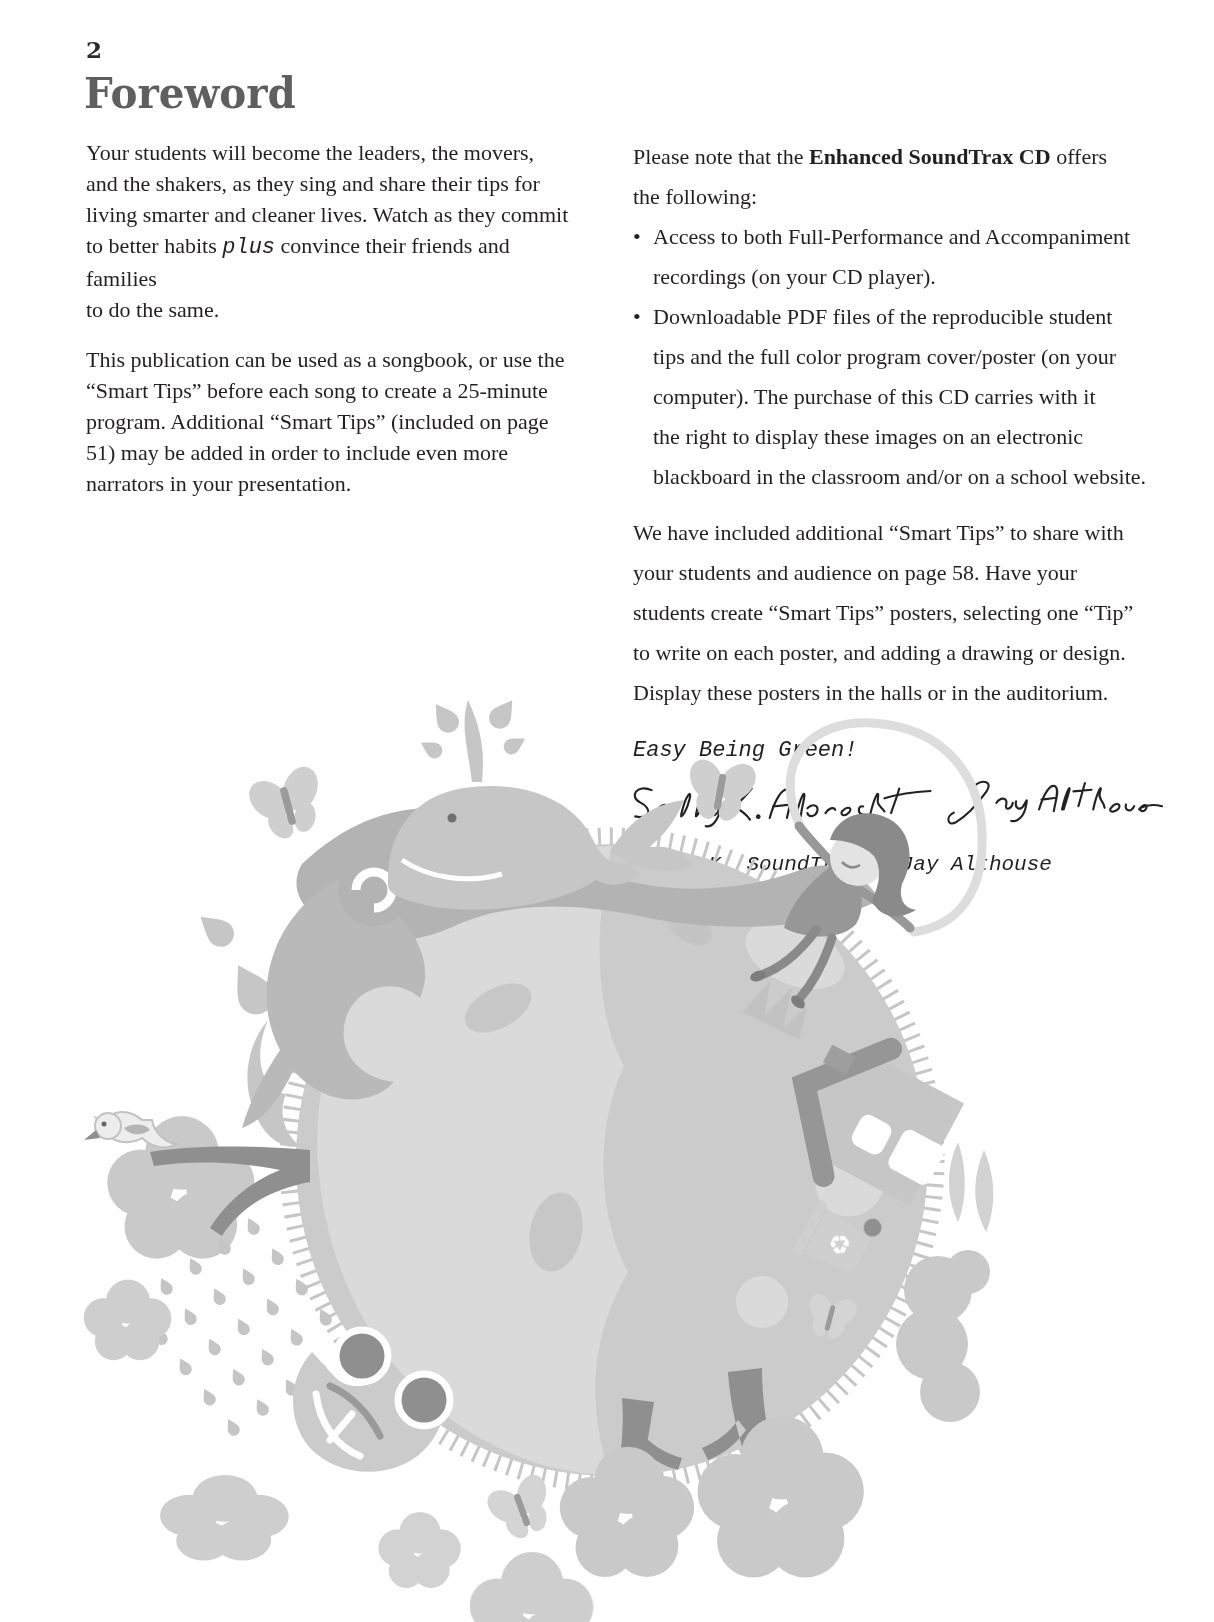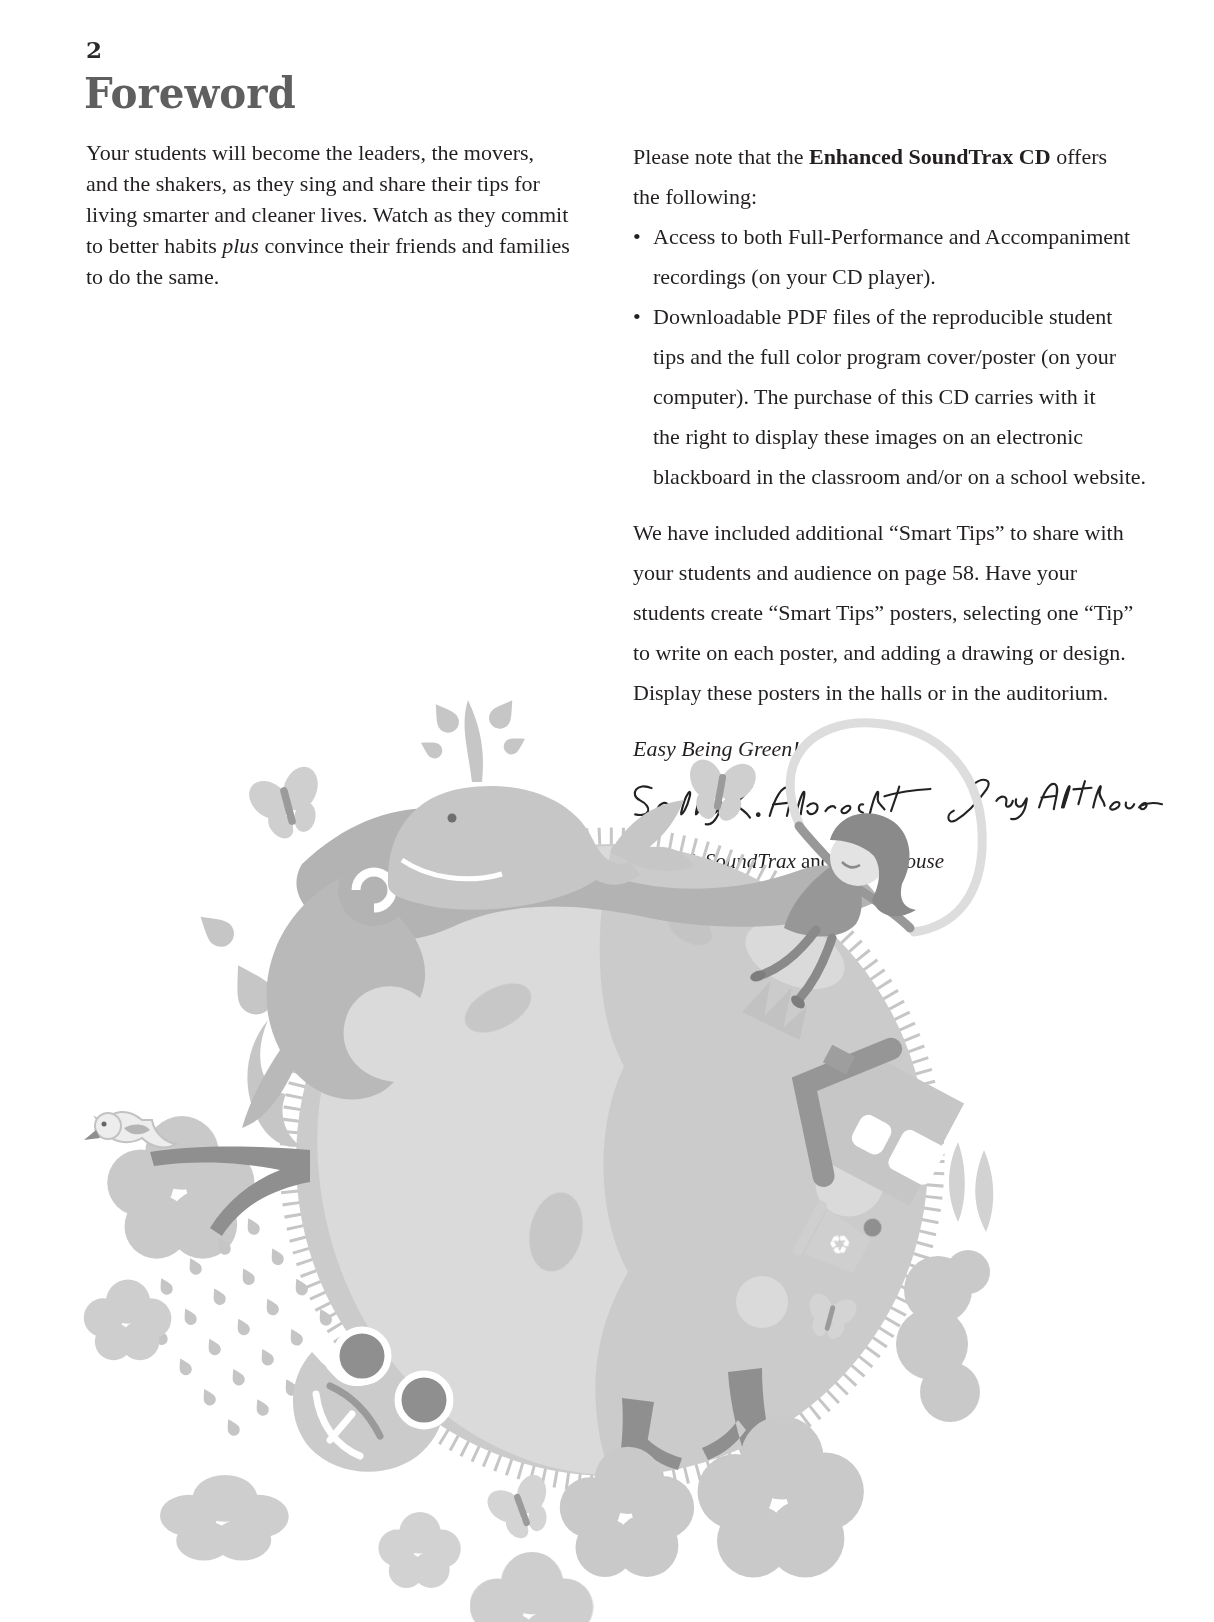--- a/index.html
+++ b/index.html
@@ -19,38 +19,43 @@
   }
   .col{position:absolute;top:137px;font-size:22px;line-height:31px;}
   .col p{margin:0 0 19px 0;white-space:pre-line;}
   .col-left{left:86px;width:486px;}
   .col-right{left:601px;width:552px;line-height:40px;margin-left:32px;}
   .col-right p{margin-bottom:16px;}
   ul.bullets{list-style:none;margin:0 0 16px 0;padding:0;}
   ul.bullets li{display:flex;margin:0;}
   ul.bullets .marker{width:20px;flex:0 0 20px;}
   ul.bullets .li-text{white-space:pre-line;flex:1;}
-  .it{font-style:italic;}
+  .it{font-style:italic;font-family:Liberation Mono, monospace;}
   .bd{font-weight:bold;}
   .sig-svg{display:block;margin:4px 0 2px -6px;}
   .credit{font-size:21px;margin:0;white-space:pre-line;}
   .illustration{position:absolute;left:0;top:672px;width:1214px;height:950px;}
 </style>
 </head>
 <body>
 
 <div class="page-number">2</div>
 <div class="page-title">Foreword</div>
 
 <div class="col col-left">
   <p><span>Your students will become the leaders, the movers,
 and the shakers, as they sing and share their tips for
 living smarter and cleaner lives. Watch as they commit
 to better habits </span><span class="it">plus</span><span> convince their friends and families
 to do the same.</span></p>
+  <p><span>This publication can be used as a songbook, or use the
+“Smart Tips” before each song to create a 25-minute
+program. Additional “Smart Tips” (included on page
+51)  may be added in order to include even more
+narrators in your presentation.</span></p>
 </div>
 
 <div class="col col-right">
   <p style="margin-bottom:0"><span>Please note that the </span><span class="bd">Enhanced SoundTrax CD</span><span> offers
 the following:</span></p>
   <ul class="bullets">
     <li>
       <span class="marker">•</span>
       <span class="li-text">Access to both Full-Performance and Accompaniment
 recordings (on your CD player).</span>

